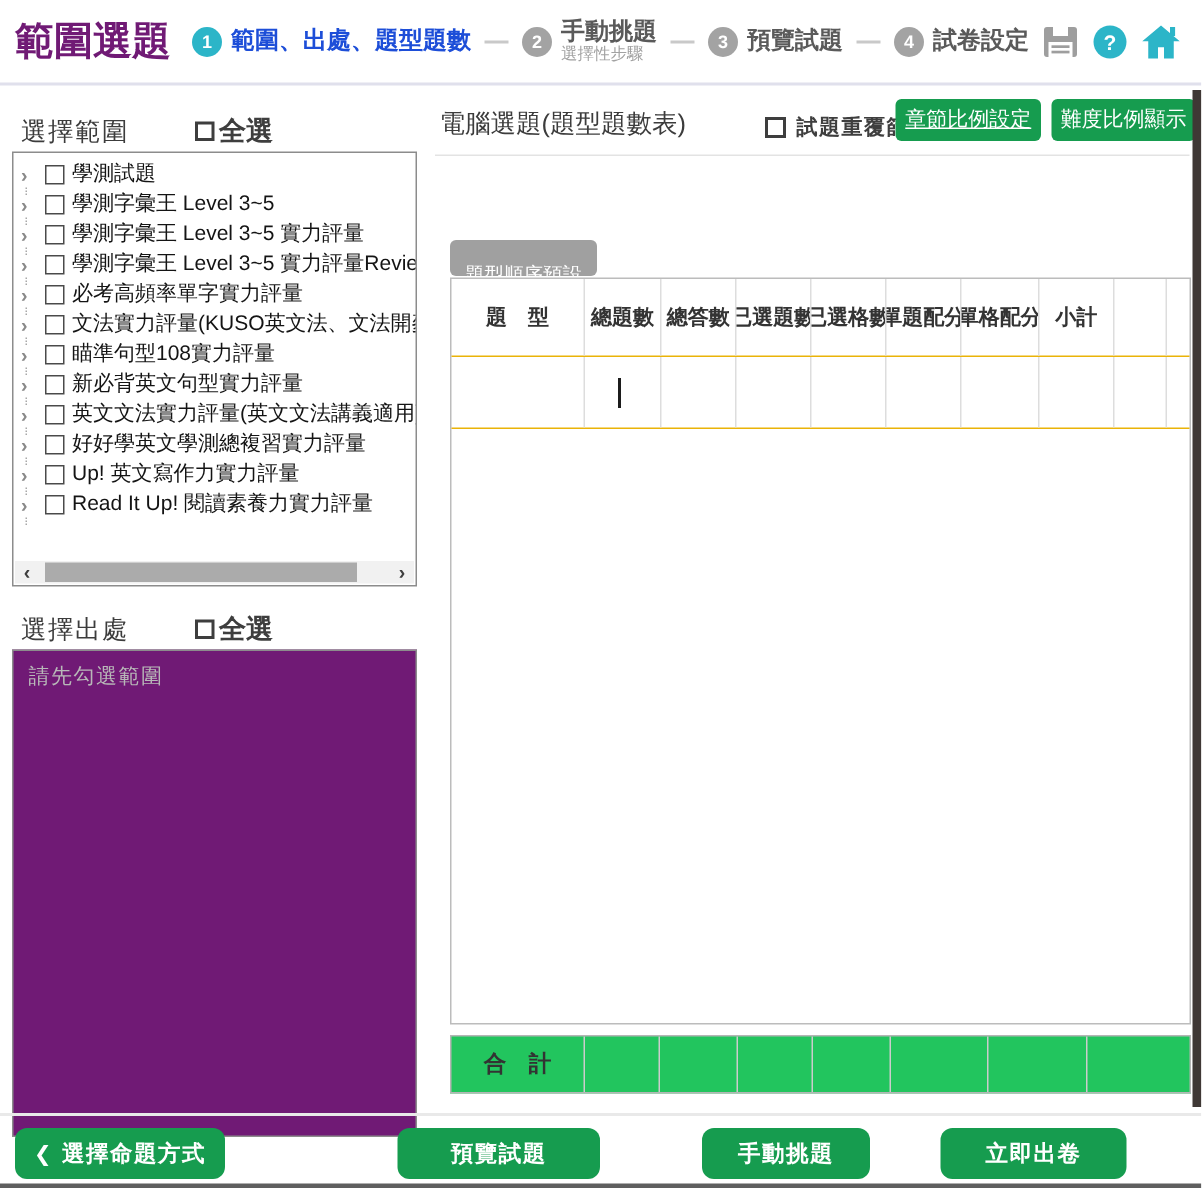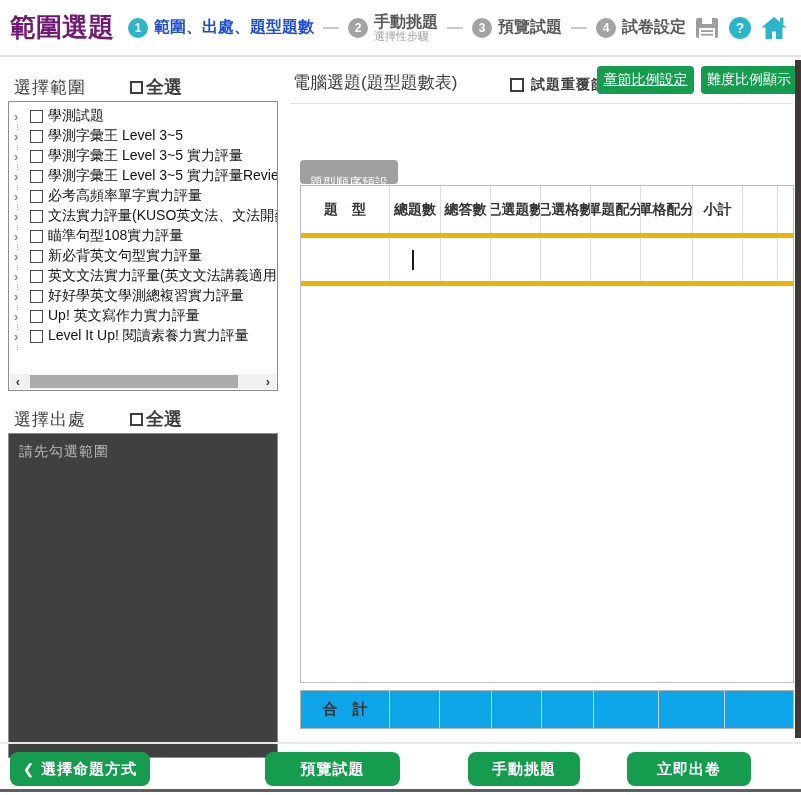--- a/index.html
+++ b/index.html
@@ -43,51 +43,51 @@
   .cb { width:13px; height:13px; border:1.5px solid #4a4a4a; background:#fff; margin:0 5px 0 3px; flex:none; }
   .tl { font-size:14px; color:#141414; }
 
   .hscroll { position:absolute; left:1px; right:1px; bottom:1px; height:15px; background:#f1f1f1; display:flex; align-items:center; }
   .harrow { width:16px; height:15px; display:flex; align-items:center; justify-content:center; color:#3f3f3f; font-size:13px; font-weight:700; cursor:pointer; }
   .harrow-l::before { content:"‹"; }
   .harrow-r::before { content:"›"; }
   .htrack { flex:1; height:15px; position:relative; cursor:pointer; }
   .hthumb { position:absolute; left:4px; top:1px; height:13px; width:208px; background:#ababab; cursor:grab; }
 
-  .source-box { width:270px; height:325px; border:1px solid #8c8c8c; background:#404040; padding:8px 10px; }
+  .source-box { width:270px; height:325px; border:1px solid #8c8c8c; background:#701a75; padding:8px 10px; }
   .placeholder { font-size:14px; color:#b8b8b8; letter-spacing:1px; }
 
   
   .right-panel { position:absolute; left:290px; top:58px; width:505px; height:684px; }
   .rp-title { position:absolute; left:3px; top:13px; font-size:17px; color:#3c3c3c; }
   .dup-filter { position:absolute; left:220px; top:18px; display:flex; align-items:center; cursor:pointer; }
   .dup-filter .cbx-bold { width:14px; height:14px; }
   .dup-label { font-size:14px; font-weight:700; color:#3e3e3e; margin-left:7px; letter-spacing:1px; }
   .btn-green-sm { position:absolute; top:8px; height:28px; border:none; border-radius:4px; background:#169c4f; color:#fff;
                   font-size:14px; font-family:inherit; cursor:pointer; padding:0; }
   .btn-chapter { left:307px; width:97px;text-decoration:underline; }
   .btn-diff { left:411px; width:96px; }
   .rp-divider { position:absolute; left:0; top:45px; width:503px; height:1px; background:#e3e3e3; }
 
   .type-tag { position:absolute; left:10px; top:102px; height:22px; line-height:22px; padding:12px 10px; background:#a0a0a0;
               border-radius:4px; color:#fff; font-size:13px; cursor:pointer; }
 
   .main-table { position:absolute; left:10px; top:127px; width:494px; height:498px; border:1px solid #bcbcbc; background:#fff; }
-  .trow { display:flex; border-bottom:5px solid #eab308; }
+  .trow { display:flex; border-bottom:1px solid #eab308; }
   .trow.head { height:52px; }
   .trow.data { height:48px; }
   .tc { border-right:1px solid #ddd; display:flex; align-items:center; justify-content:center;
         font-size:14px; font-weight:600; color:#333; white-space:nowrap; overflow:hidden; }
   .tc:last-child { border-right:none; }
   .c0{width:89px;} .c1{width:51px;} .c2{width:50px;} .c3{width:50px;} .c4{width:50px;}
   .c5{width:50px;} .c6{width:52px;} .c7{width:50px;} .c8{width:35px;} .c9{flex:1;}
   .trow.data .tc { justify-content:flex-start; }
   .caret { width:2px; height:20px; background:#1c1c1c; margin-left:22px; }
 
-  .total-table { position:absolute; left:10px; top:632px; width:494px; height:39px; border:1px solid #b5b5b5; background:#0ea5e9; display:flex; }
+  .total-table { position:absolute; left:10px; top:632px; width:494px; height:39px; border:1px solid #b5b5b5; background:#22c55e; display:flex; }
   .ttc { border-right:1px solid #ccc; display:flex; align-items:center; justify-content:center; }
   .ttc:last-child { border-right:none; }
   .t-label { width:89px; font-size:15px; color:#333; font-weight:600; }
   .t1{width:50px;} .t2{width:52px;} .t3{width:50px;} .t4{width:52px;} .t5{width:65px;} .t6{width:66px;} .t7{flex:1;}
 
   
   .footer-divider { position:absolute; left:0; top:742px; width:801px; height:2px; background:#e9e9e9; }
   .btn-green-lg { position:absolute; top:752px; height:34px; border:none; border-radius:8px; background:#169c4f; color:#fff;
                   font-size:15px; font-weight:700; font-family:inherit; cursor:pointer; letter-spacing:1px;
                   display:flex; align-items:center; justify-content:center; }
@@ -228,21 +228,21 @@
 
         <div class="tree-item">
           <span class="tw"></span>
           <span class="cb"></span>
           <span class="tl">Up! 英文寫作力實力評量</span>
         </div>
 
         <div class="tree-item">
           <span class="tw"></span>
           <span class="cb"></span>
-          <span class="tl">Level It Up! 閱讀素養力實力評量</span>
+          <span class="tl">Read It Up! 閱讀素養力實力評量</span>
         </div>
       <div class="hscroll">
         <span class="harrow harrow-l"></span>
         <span class="htrack">
           <span class="hthumb"></span>
         </span>
         <span class="harrow harrow-r"></span>
       </div>
     </div>
 

